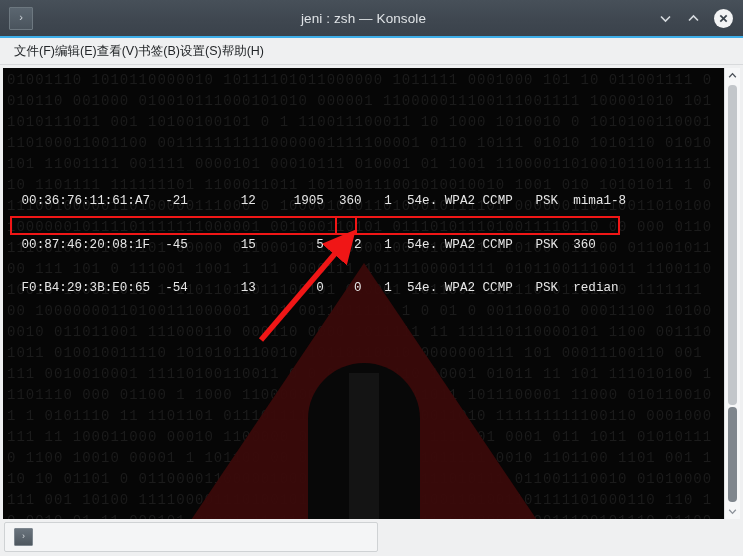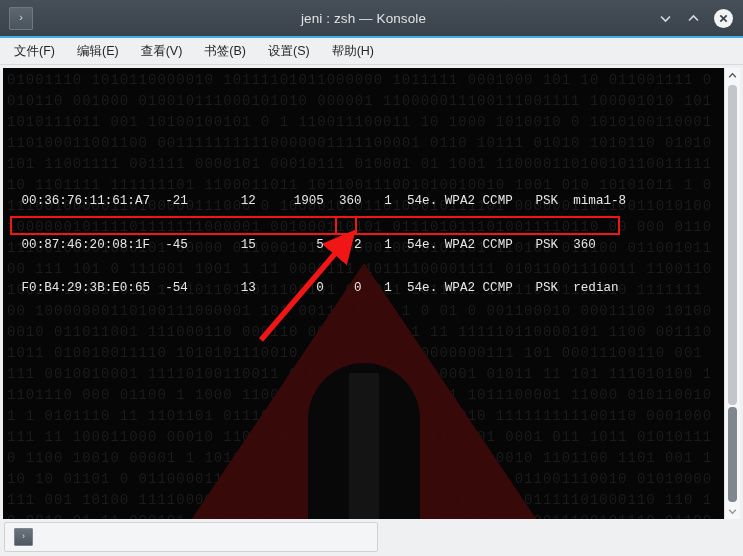--- a/index.html
+++ b/index.html
@@ -85,21 +85,20 @@
     flex: none;
   }
 
   
   .menubar {
     height: 26px;
     background: #eff0f1;
     display: flex;
     align-items: center;
     padding-left: 14px;
-    gap: 22px;
     flex: none;
     border-bottom: 1px solid #d8dadc;
   }
   .menu-item {
     font-size: 12.5px;
     color: #232629;
     white-space: nowrap;
     cursor: default;
   }
 

